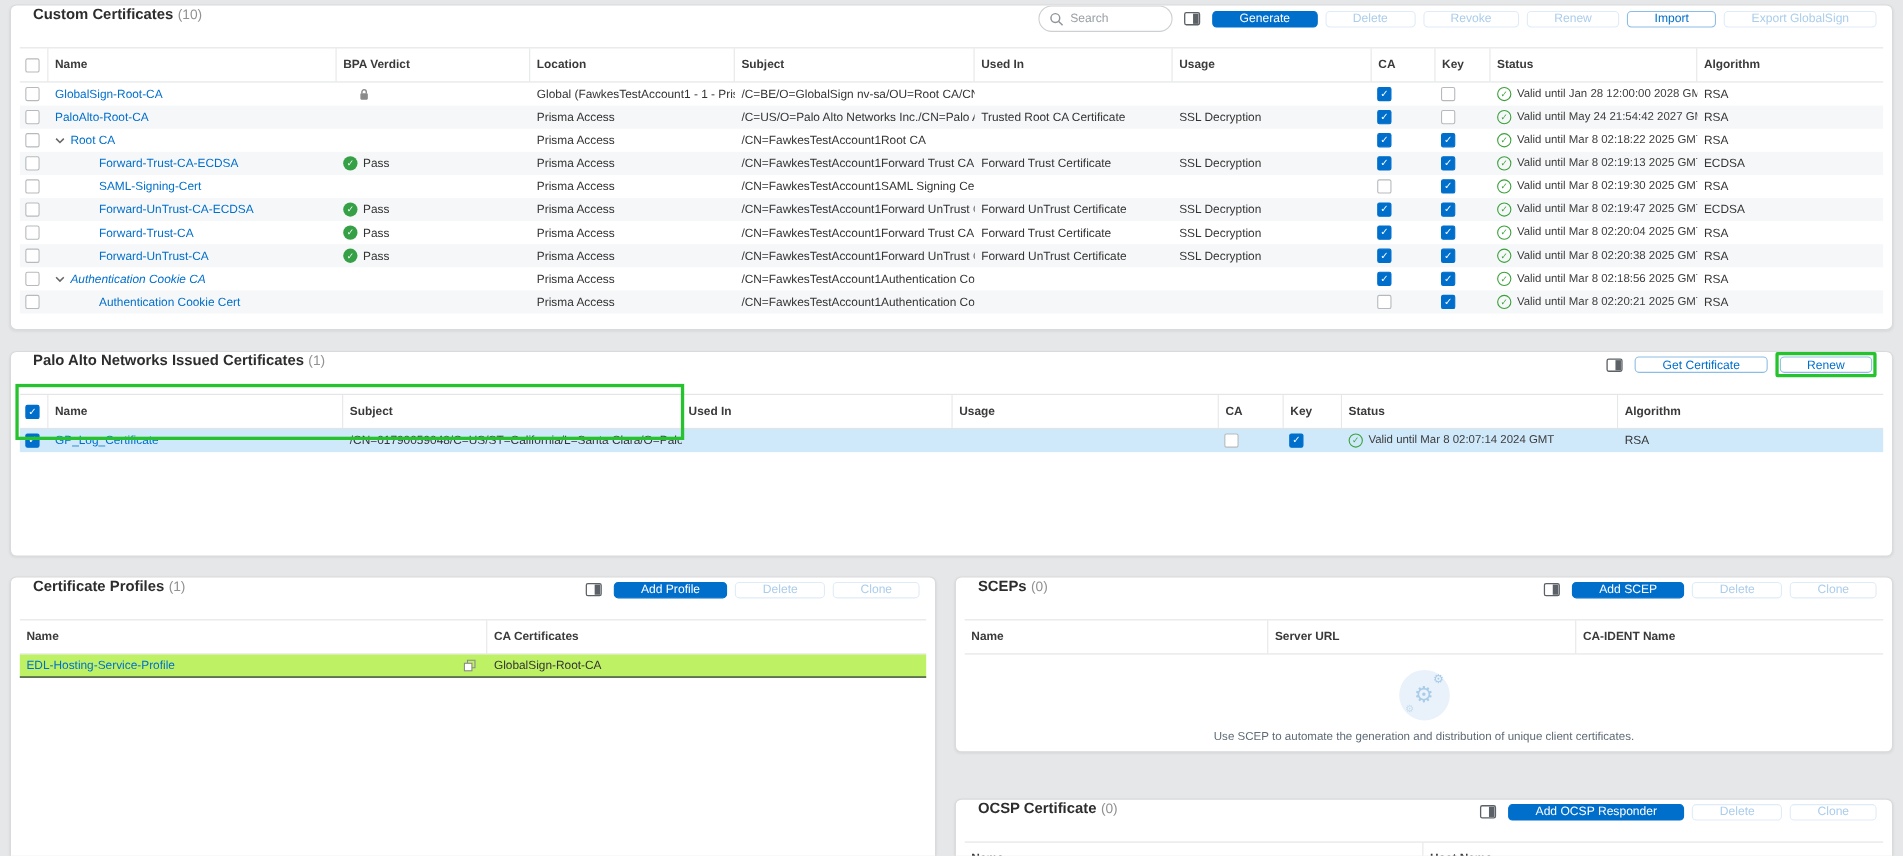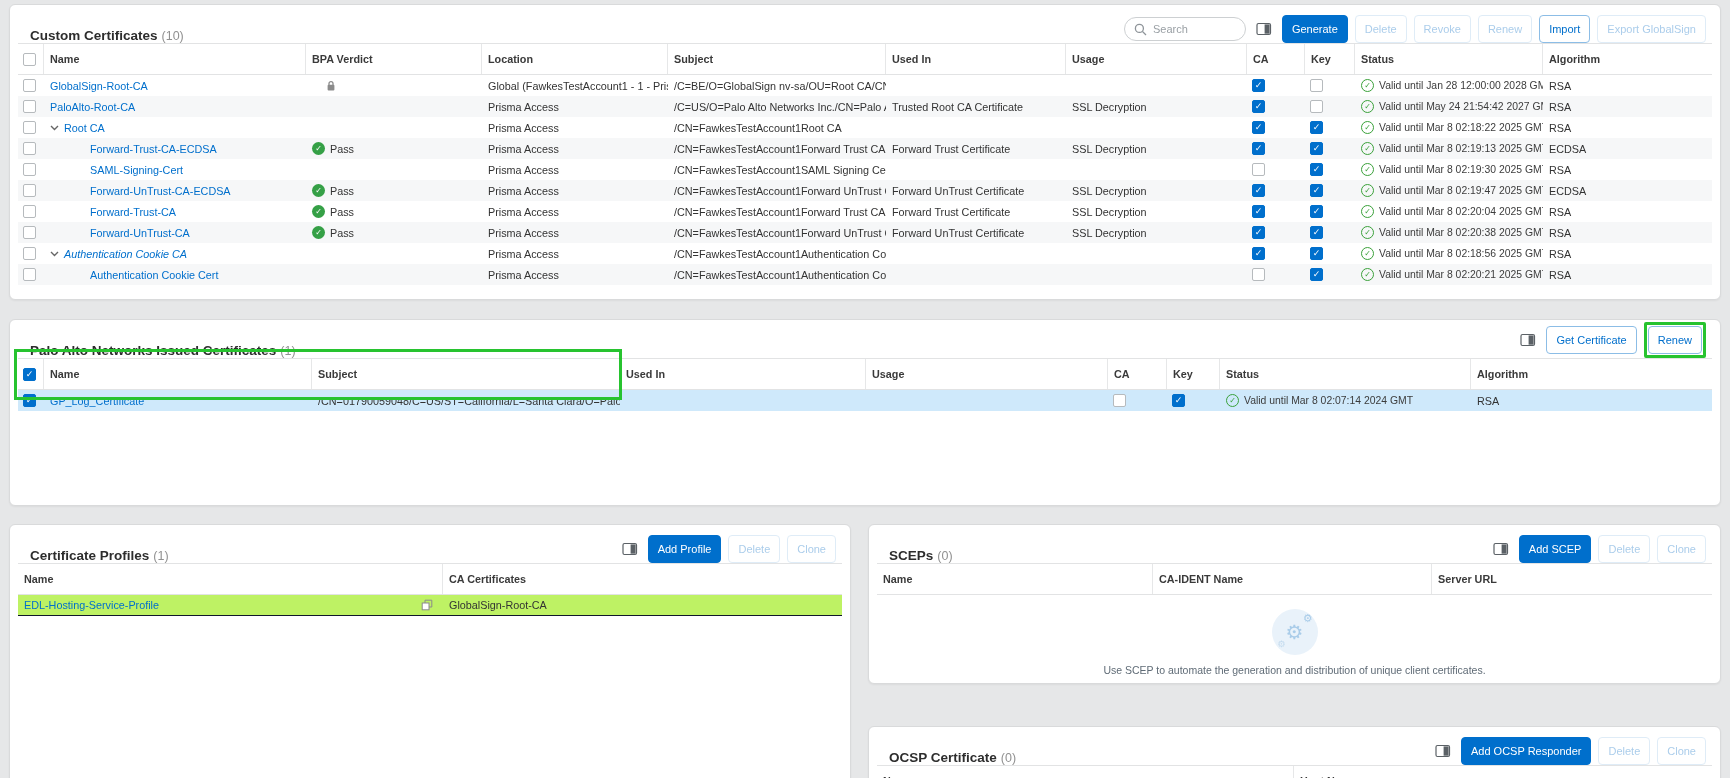--- a/index.html
+++ b/index.html
@@ -10,26 +10,26 @@
     font-family:"Liberation Sans","DejaVu Sans",sans-serif;
     color:#333;
   }
   .panel{position:absolute;background:#fff;border:1px solid #d9dadb;border-radius:6px;overflow:hidden;box-shadow:0 1px 2px rgba(0,0,0,.05)}
   #panel-custom{left:9px;top:4px;width:1712px;height:296px}
   #panel-pan{left:9px;top:319px;width:1712px;height:187px}
   #panel-profiles{left:9px;top:524px;width:842px;height:300px}
   #panel-sceps{left:868px;top:524px;width:853px;height:160px}
   #panel-ocsp{left:868px;top:726px;width:853px;height:100px}
 
-  .phead{display:flex;align-items:flex-end;justify-content:space-between;height:38px;padding:0 14px 0 20px}
+  .phead{display:flex;align-items:flex-start;justify-content:space-between;height:38px;padding:0 14px 0 20px}
   .ptitle{font-size:13.5px;font-weight:bold;color:#2d2d2d;white-space:nowrap}
   .pcount{font-weight:normal;color:#919191;font-size:12.5px;margin-left:4px}
   .toolbar{display:flex;align-items:center;gap:7px}
 
-  .btn{height:28px;display:inline-flex;align-items:center;padding:0 9px;font-size:11px;font-family:inherit;
+  .btn{height:15px;display:inline-flex;align-items:center;padding:0 24px;font-size:11px;font-family:inherit;
        border-radius:4px;background:#fff;border:1px solid transparent;cursor:pointer;white-space:nowrap}
   .btn.solid{background:var(--accent,#006fcc);border-color:var(--accent,#006fcc);color:#fff}
   .btn.outline{color:var(--accent,#006fcc);border-color:#8cbde6}
   .btn.disabled{color:#abcdeb;border-color:#dfecf7;cursor:default}
   .iconbtn{width:22px;height:22px;display:inline-flex;align-items:center;justify-content:center;background:none;border:none;cursor:pointer;padding:0}
 
   .search{display:flex;align-items:center;gap:6px;width:122px;height:24px;border:1px solid #cdd0d2;border-radius:12px;padding:0 9px;background:#fff}
   .search input{border:none;outline:none;width:100%;font-size:11px;font-family:inherit;color:#333;background:transparent}
   .search input::placeholder{color:#9aa0a5}
 
@@ -502,22 +502,22 @@
           </svg>
       </button>
       <button class="btn solid">Add SCEP</button>
       <button class="btn disabled">Delete</button>
       <button class="btn disabled">Clone</button>
     </div>
   </div>
   <div class="tbl" id="tbl-sceps">
       <div class="trh">
         <div class="td th" style="flex: 0 0 276px; width: 276px;">Name</div>
+        <div class="td th" style="flex: 1 1 0px;">Server URL</div>
         <div class="td th" style="flex: 0 0 279px; width: 279px;">CA-IDENT Name</div>
-        <div class="td th" style="flex: 1 1 0px;">Server URL</div>
       </div>
       <div class="rows"></div>
     </div>
   <div class="empty">
     <div class="gearwrap">
       <span class="gear-main">⚙</span>
       <span class="gear-sm">⚙</span>
       <span class="gear-xs">⚙</span>
     </div>
     <div class="emptytext">Use SCEP to automate the generation and distribution of unique client certificates.</div>

